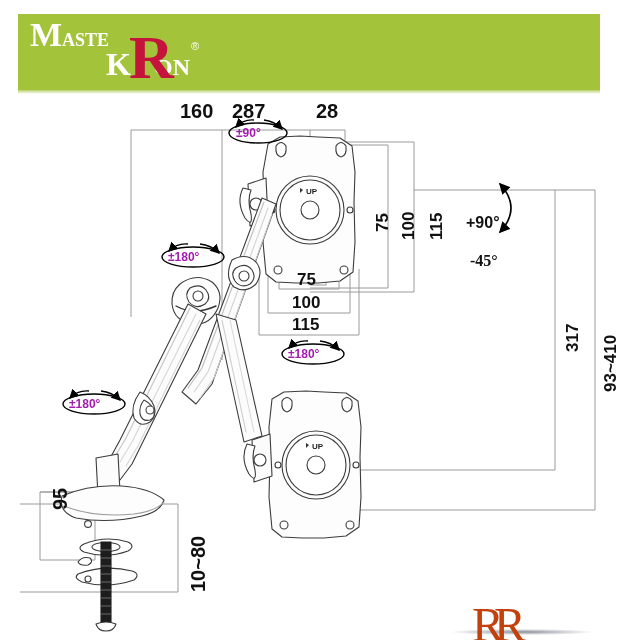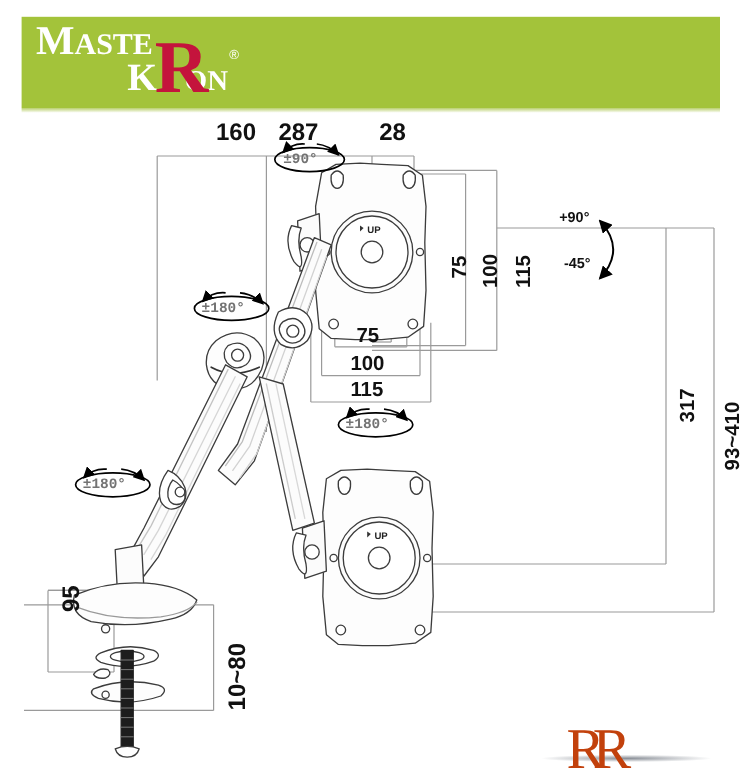--- a/index.html
+++ b/index.html
@@ -48,21 +48,21 @@
     top: 0px;
     font-family: "Liberation Serif", serif;
     font-weight: bold;
     font-size: 34px;
     letter-spacing: 0px;
     color: #ffffff;
     line-height: 34px;
     white-space: nowrap;
   }
   .logo-line1 .small {
-    font-size: 25px;
+    font-size: 18px;
   }
   .logo-line2 {
     position: absolute;
     left: 76px;
     top: 30px;
     font-family: "Liberation Serif", serif;
     font-weight: bold;
     font-size: 32px;
     color: #ffffff;
     line-height: 32px;
@@ -107,32 +107,32 @@
   
   .dim {
     position: absolute;
     font-family: "Liberation Sans", sans-serif;
     font-weight: bold;
     color: #111111;
     white-space: nowrap;
   }
   .dim.h20 { font-size: 20px; }
   .dim.h17 { font-size: 17px; }
-  .dim.h13 { font-size: 12px; }
+  .dim.h13 { font-size: 16px; margin-top: 40px; }
   .rot90 {
     transform: rotate(-90deg);
     transform-origin: left top;
   }
 
   .rot-badge {
     position: absolute;
-    font-family: Liberation Mono, monospace;
+    font-family: Liberation Sans, sans-serif;
     font-weight: bold;
     font-size: 12px;
-    color: #737373;
+    color: #a21caf;
     white-space: nowrap;
   }
 
   
   .watermark {
     position: absolute;
     left: 472px;
     top: 585px;
     width: 110px;
     height: 55px;
@@ -397,21 +397,21 @@
     <div class="dim h17" style="left:292px; top:201px;">100</div>
     <div class="dim h17" style="left:292px; top:223px;">115</div>
 
     <div class="dim h17 rot90" style="left:563px; top:260px;">317</div>
     <div class="dim h17 rot90" style="left:601px; top:300px;">93~410</div>
 
     <div class="dim h20 rot90" style="left:49px; top:418px;">95</div>
     <div class="dim h20 rot90" style="left:187px; top:500px;">10~80</div>
 
     <div class="dim h13" style="left:466px; top:82px;">+90°</div>
-    <div class="dim h13" style="left:470px; top:120px;">-45°</div>
+    <div class="dim h13" style="left:470px; top:120px;font-family:Liberation Serif, serif;">-45°</div>
 
     <div class="rot-badge" style="left:236px; top:34px;">±90°</div>
     <div class="rot-badge" style="left:168px; top:158px;">±180°</div>
     <div class="rot-badge" style="left:288px; top:255px;">±180°</div>
     <div class="rot-badge" style="left:69px; top:305px;">±180°</div>
   </div>
 
   <div class="watermark">
     <div class="wm-shadow"></div>
     <div class="wm-text">RR</div>

